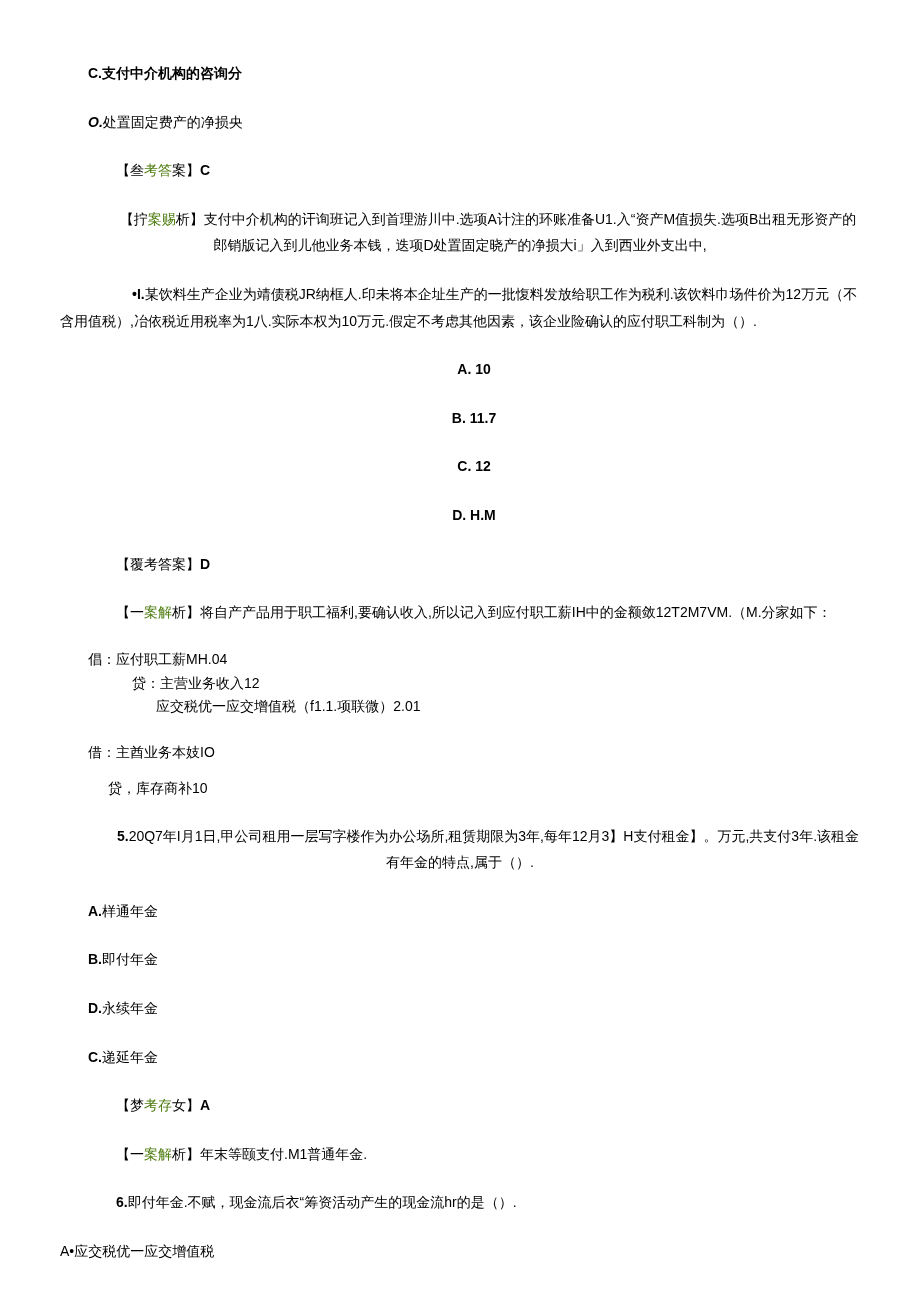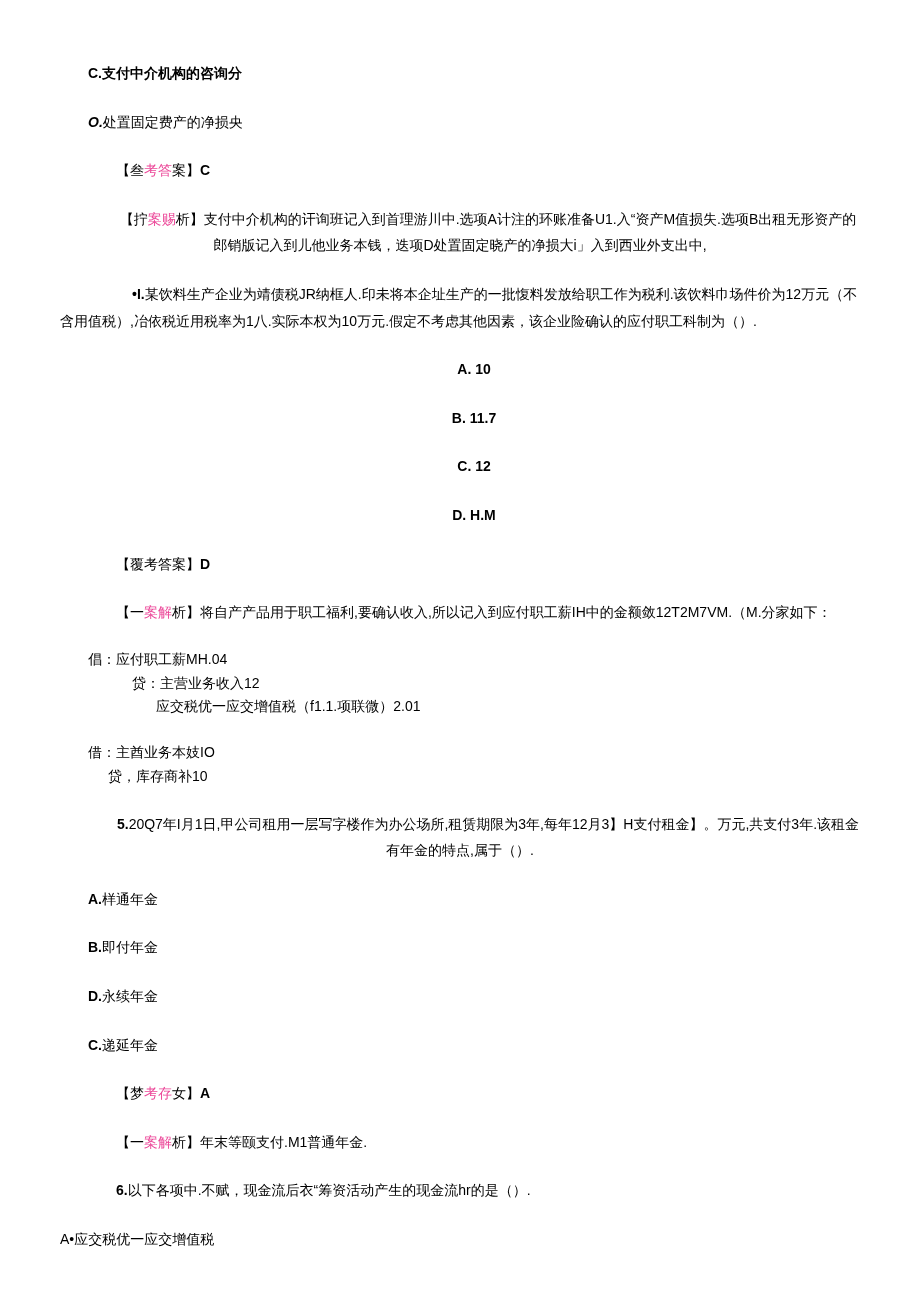--- a/index.html
+++ b/index.html
@@ -15,21 +15,21 @@
   .page {
     padding: 60px 60px 40px 60px;
   }
   .para {
     margin: 0 0 22px 0;
   }
   .indent-1 { padding-left: 28px; }
   .indent-2 { padding-left: 56px; }
   .indent-3 { padding-left: 72px; }
   .indent-4 { padding-left: 96px; }
-  .red { color: #ec4899; }
+  .red { color: #4d7c0f; }
   .bold { font-weight: 700; }
   .entry-line { margin: 0; line-height: 1.7; }
   .option { margin: 0 0 22px 0; padding-left: 28px; font-weight: 700; text-align: center; }
 </style>
 </head>
 <body>
 
 <div class="page">
 
   <p class="para indent-1 bold">C.支付中介机构的咨询分</p>
@@ -64,39 +64,39 @@
   </p>
 
   <div class="para" style="margin-bottom:22px;">
     <p class="entry-line indent-1">倡：应付职工薪MH.04</p>
     <p class="entry-line indent-3">贷：主营业务收入12</p>
     <p class="entry-line indent-4">应交税优一应交增值税（f1.1.项联微）2.01</p>
   </div>
 
   <div class="para" style="margin-bottom:22px;">
     <p class="entry-line indent-1">借：主酋业务本妓IO</p>
-    <p class="entry-line indent-2" style="padding-left:48px;">贷，库存商补10</p>
+    <p class="entry-line indent-2" style="padding-left:48px;margin-top:12px;">贷，库存商补10</p>
   </div>
 
   <p class="para" style="text-indent:56px;text-align:center;">
     <span class="bold">5.</span><span>20Q7年I月1日,甲公司租用一层写字楼作为办公场所,租赁期限为3年,每年12月3】H支付租金】。万元,共支付3年.该租金有年金的特点,属于（）.</span>
   </p>
 
   <p class="para indent-1"><span class="bold">A.</span>样通年金</p>
   <p class="para indent-1"><span class="bold">B.</span>即付年金</p>
   <p class="para indent-1"><span class="bold">D.</span>永续年金</p>
   <p class="para indent-1"><span class="bold">C.</span>递延年金</p>
 
   <p class="para indent-2">
     <span>【梦</span><span class="red">考存</span><span>女】</span><span class="bold">A</span>
   </p>
 
   <p class="para indent-2">
     <span>【一</span><span class="red">案解</span><span>析】</span><span>年末等颐支付.M1普通年金.</span>
   </p>
 
   <p class="para indent-2">
-    <span class="bold">6.</span><span>以下各项中.不赋，现金流后衣“筹资活动产生的现金流hr的是（）.</span>
+    <span class="bold">6.</span><span>即付年金.不赋，现金流后衣“筹资活动产生的现金流hr的是（）.</span>
   </p>
 
   <p class="para" style="margin-bottom:0;">A•应交税优一应交增值税</p>
 
 </div>
 
 </body></html>

